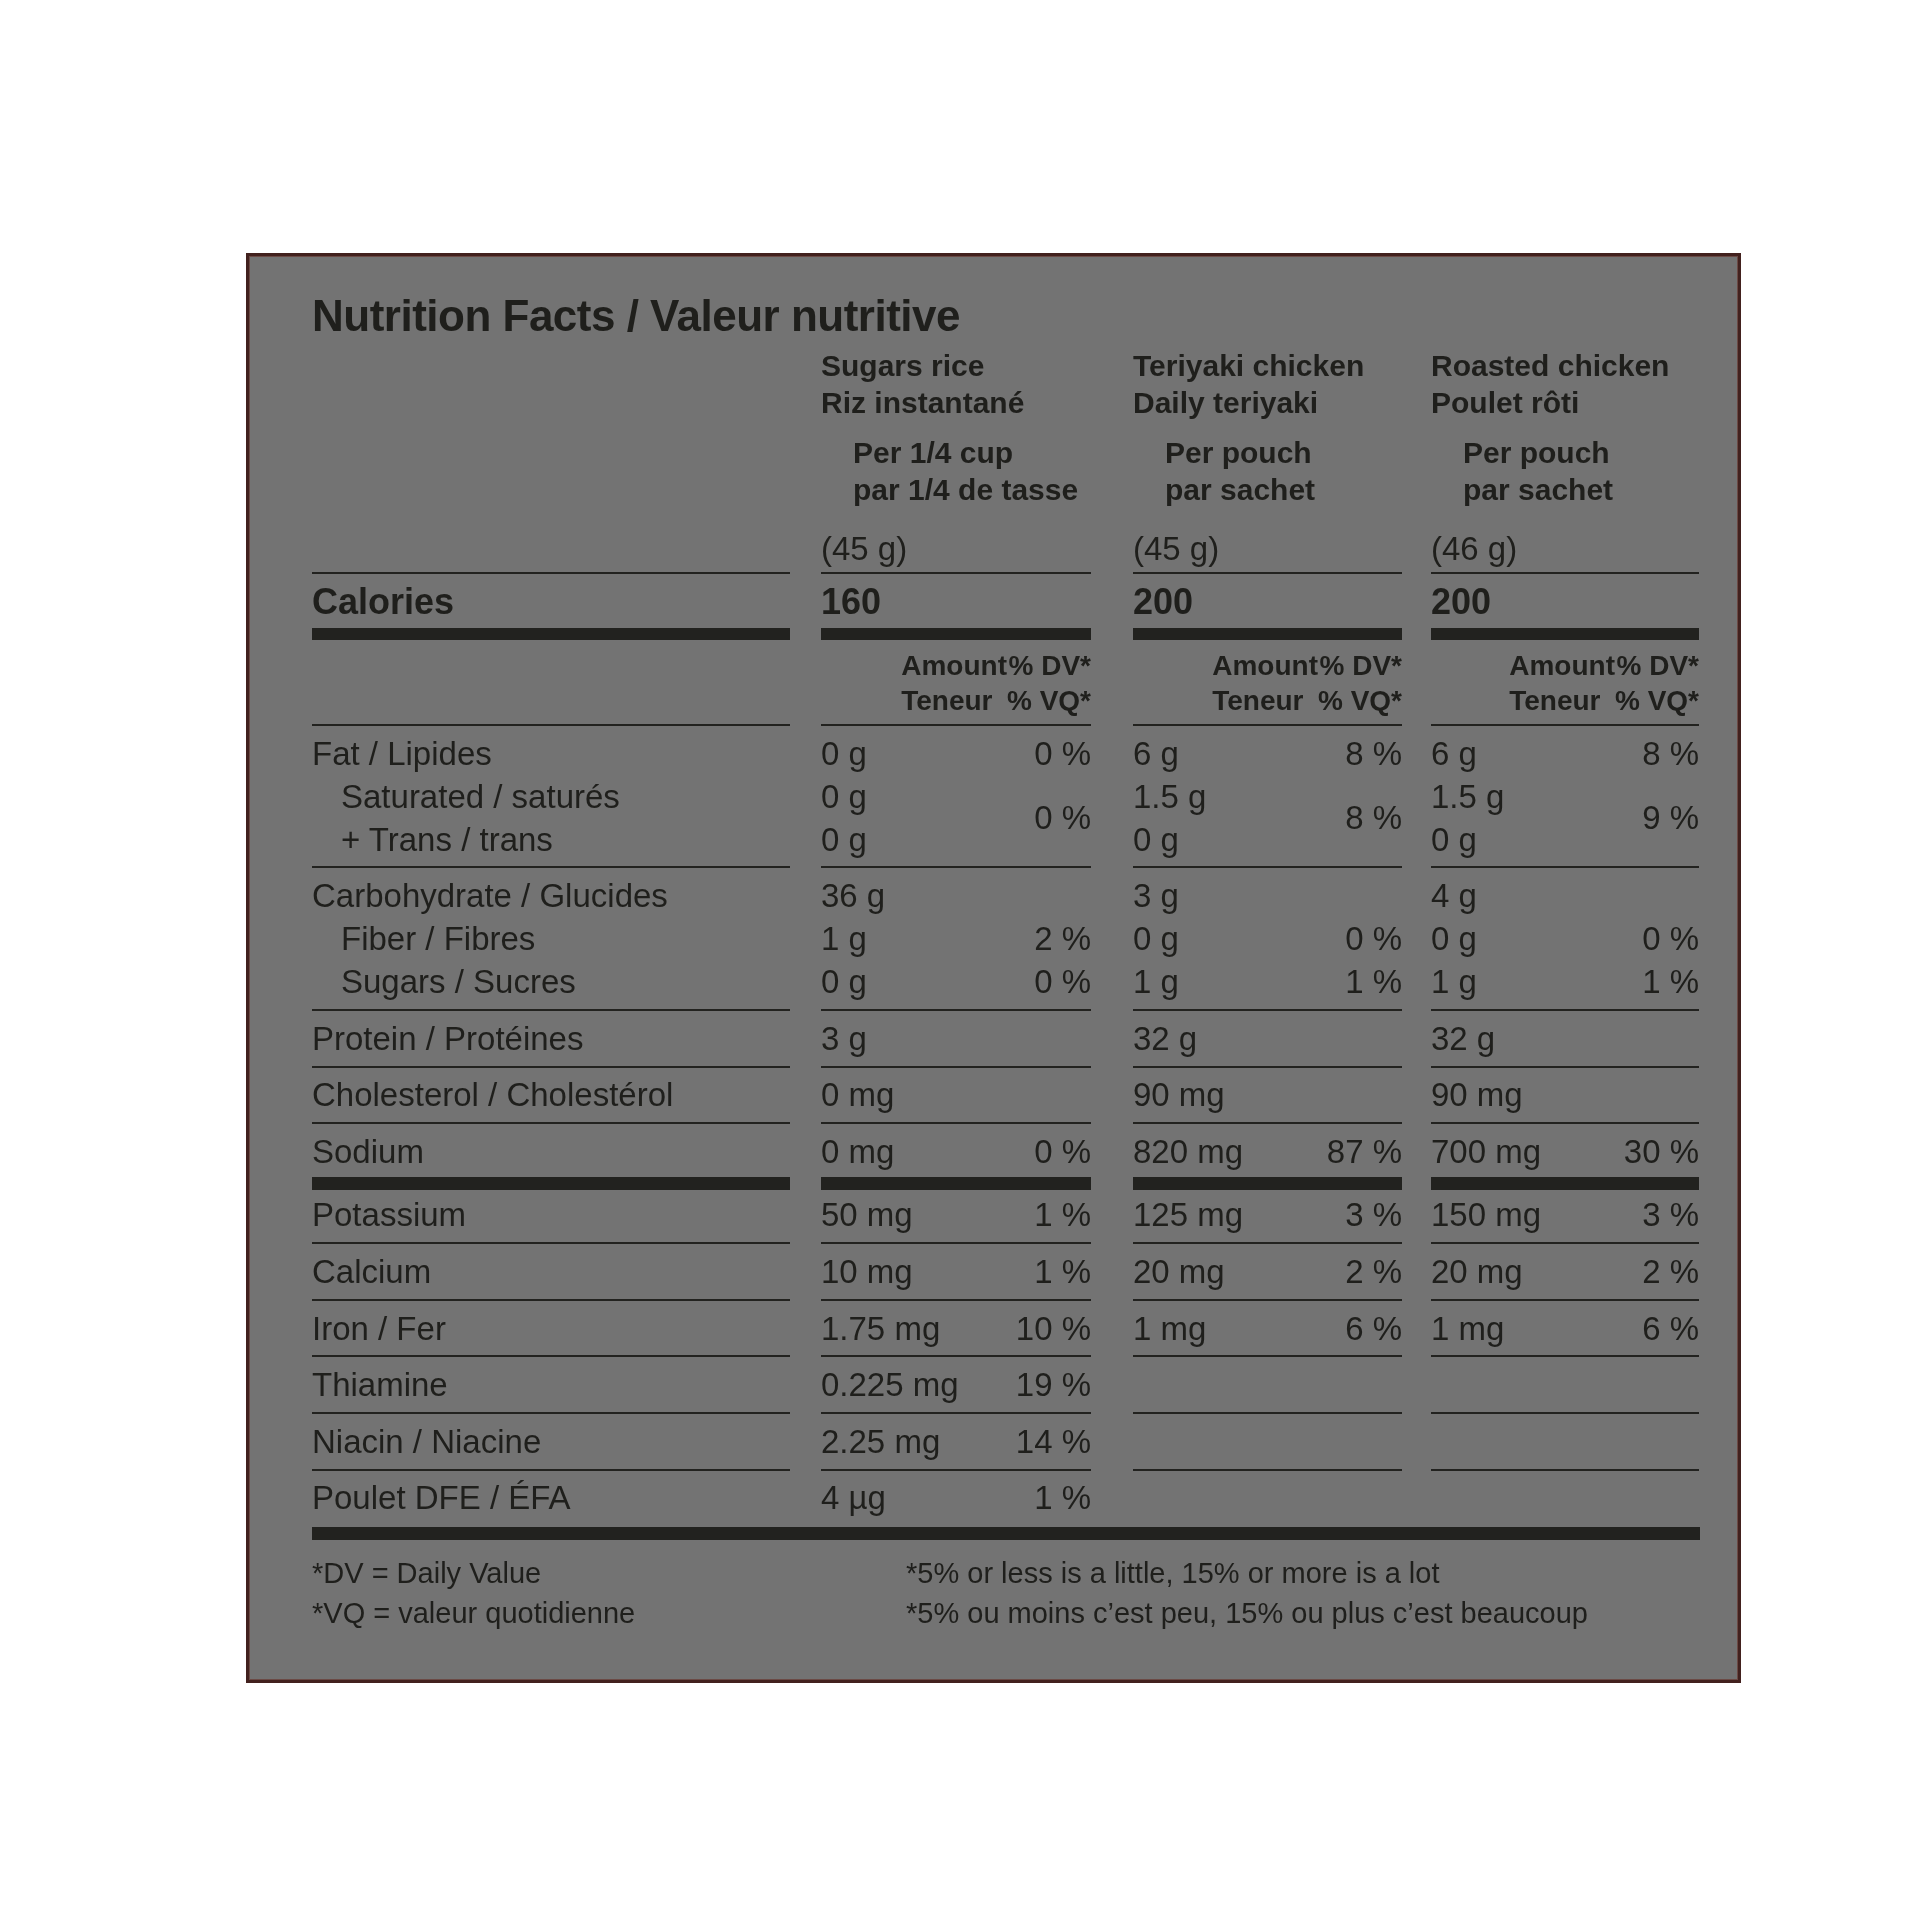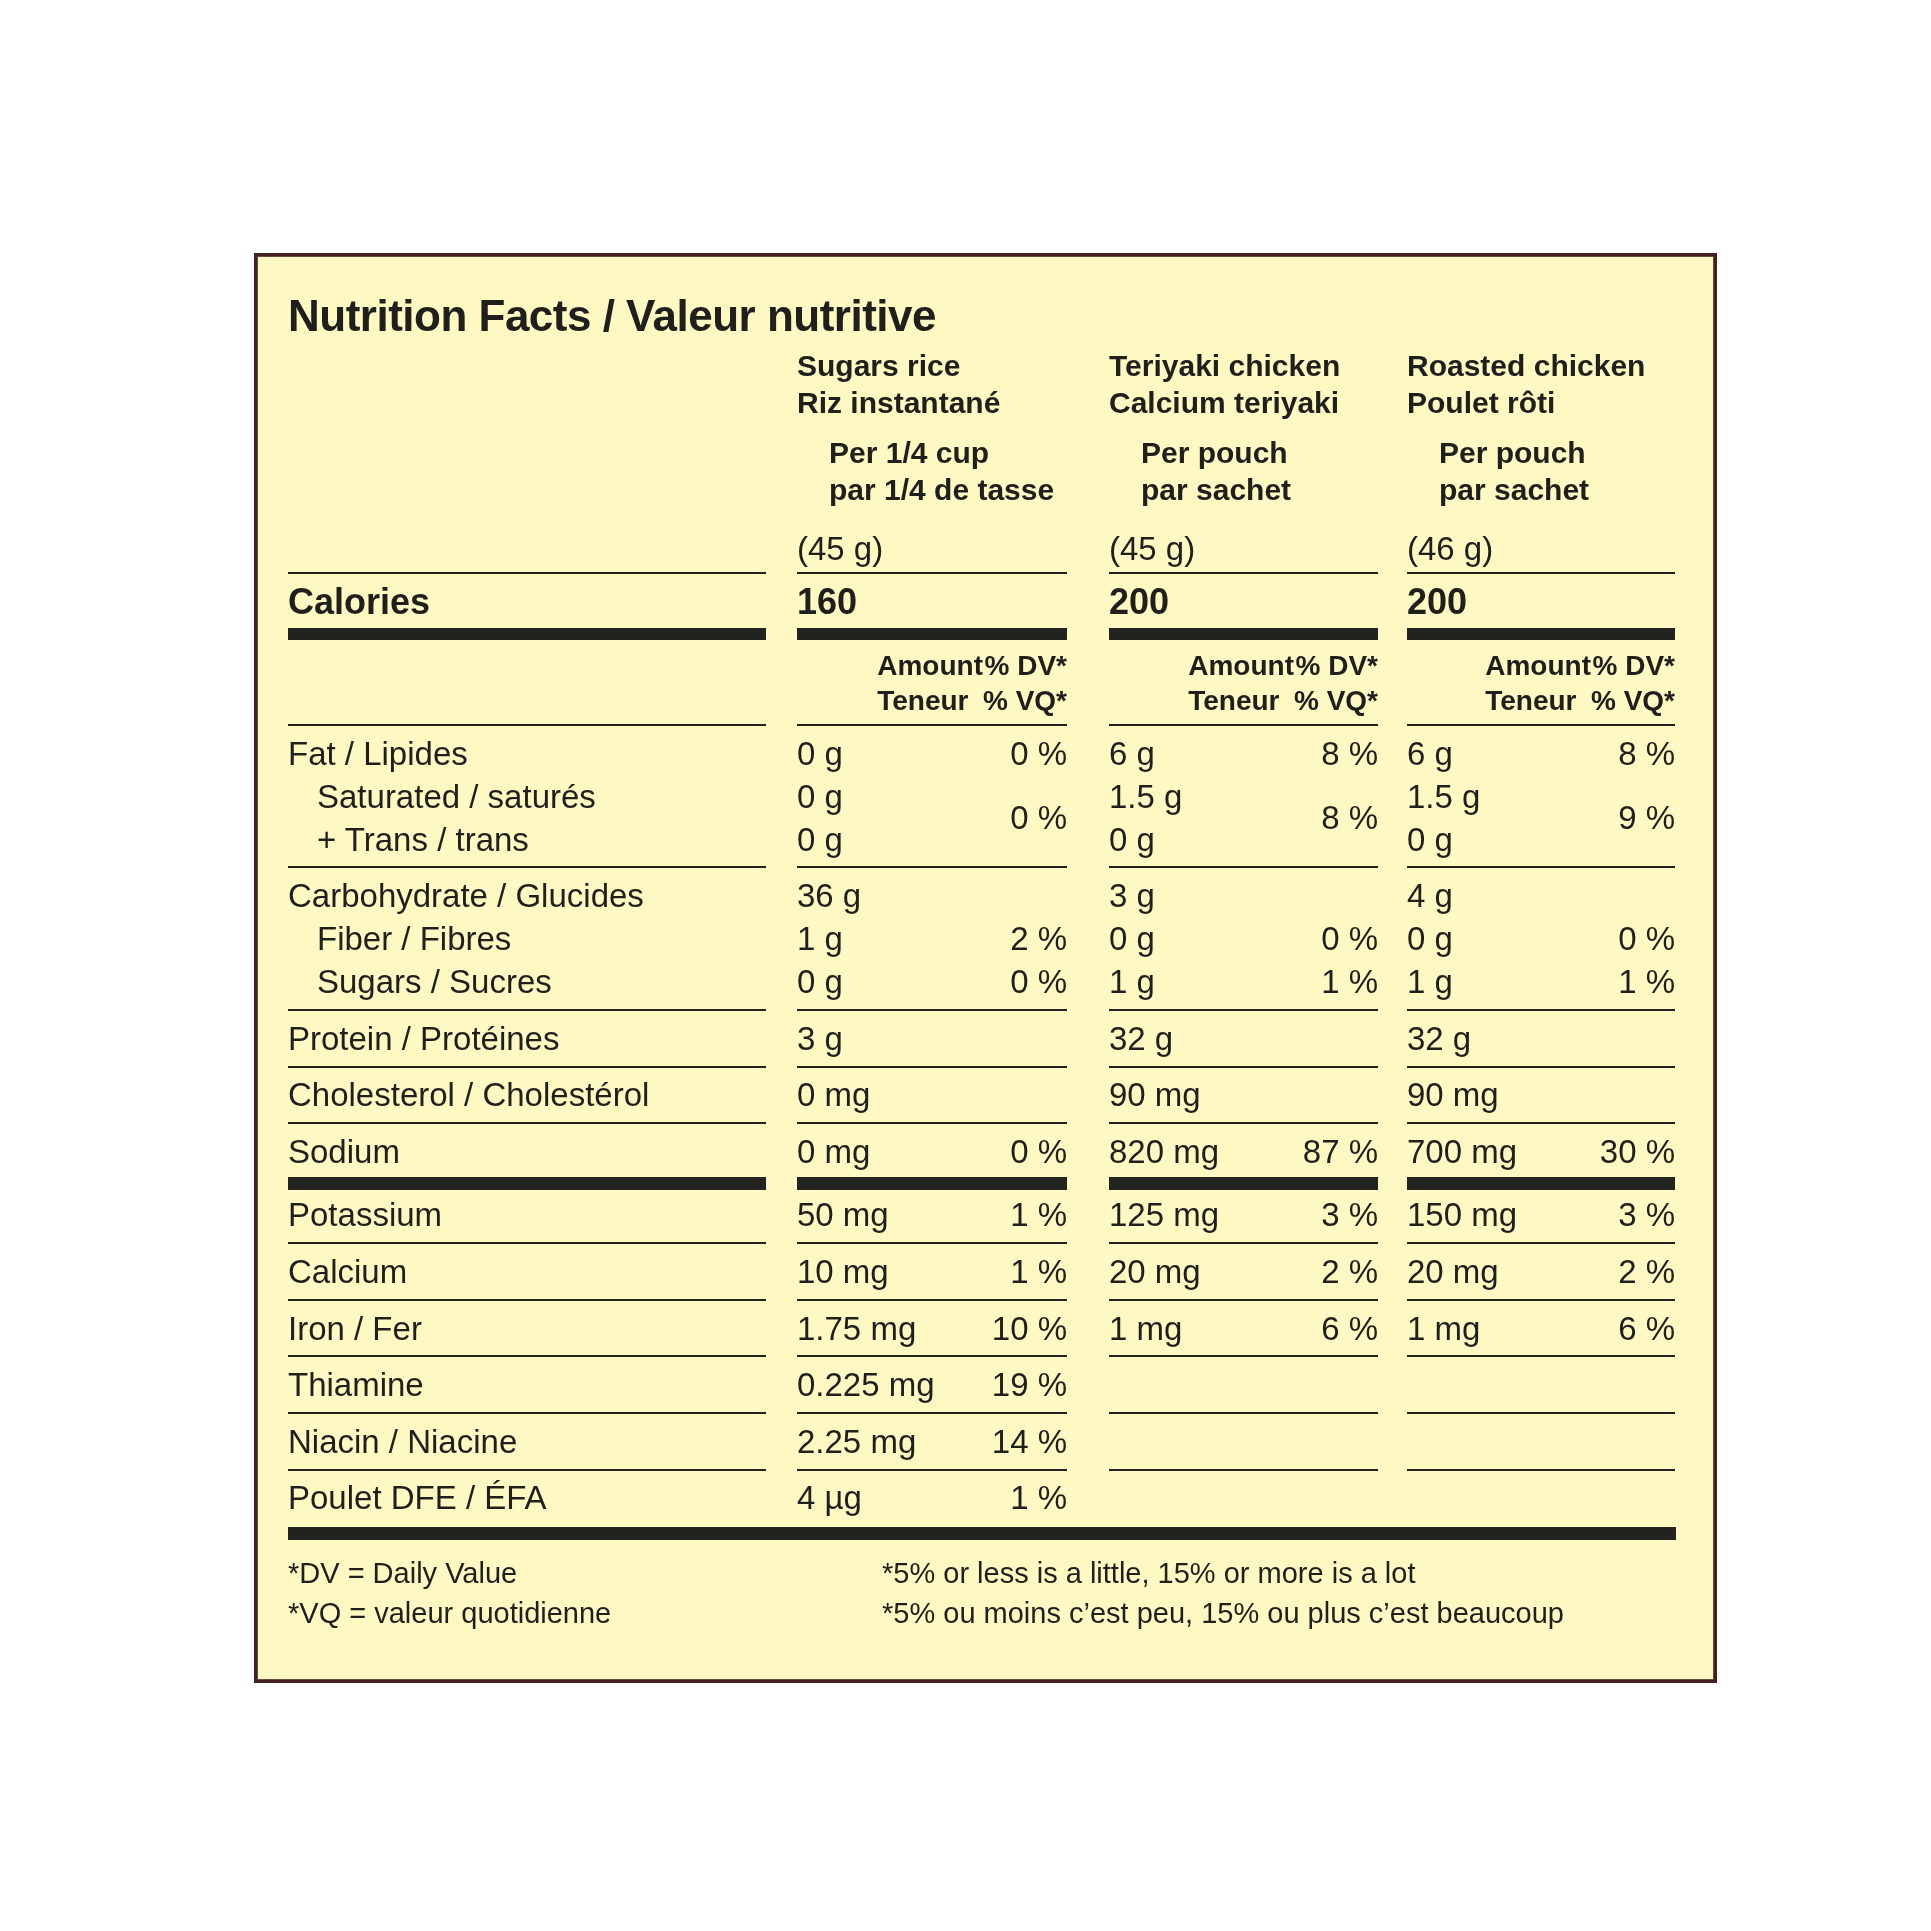--- a/index.html
+++ b/index.html
@@ -2,23 +2,24 @@
 <html><head>
 <meta charset="utf-8">
 <style>
   html,body{margin:0;padding:0;}
   body{
     width:1931px;height:1931px;background:#ffffff;position:relative;
     font-family:"Liberation Sans", sans-serif;color:#1f1f1c;
     -webkit-font-smoothing:antialiased;
   }
   .label{
-    position:absolute;left:254px;top:253px;width:1457px;height:1424px;
-    background:#fef9c3;border:3.9px solid #42211e;box-sizing:content-box;
+    position:absolute;left:246px;top:253px;width:1457px;height:1424px;
+    background:#737373;border:3.9px solid #42211e;box-sizing:content-box;
     box-shadow:0 0 0 1px #6b4a45 inset;
+    padding-left:32px;
   }
   .inner{padding:35px 38px 0 31px;}
   .grid{display:grid;grid-template-columns:478px 31px 270px 42px 269px 29px 268px;}
   .lbl{grid-column:1;}
   .c1{grid-column:3;}
   .c2{grid-column:5;}
   .c3{grid-column:7;}
   .bold{font-weight:normal;}
   .title{font-size:44px;font-weight:bold;line-height:50px;letter-spacing:-0.5px;}
   
@@ -65,21 +66,21 @@
         </div>
         <div class="serv">
           <div>Per 1/4 cup</div>
           <div>par 1/4 de tasse</div>
         </div>
         <div class="weight">(45 g)</div>
       </div>
       <div class="c2">
         <div class="prod">
           <div>Teriyaki chicken</div>
-          <div>Calcium teriyaki</div>
+          <div>Daily teriyaki</div>
         </div>
         <div class="serv">
           <div>Per pouch</div>
           <div>par sachet</div>
         </div>
         <div class="weight">(45 g)</div>
       </div>
       <div class="c3">
         <div class="prod">
           <div>Roasted chicken</div>

